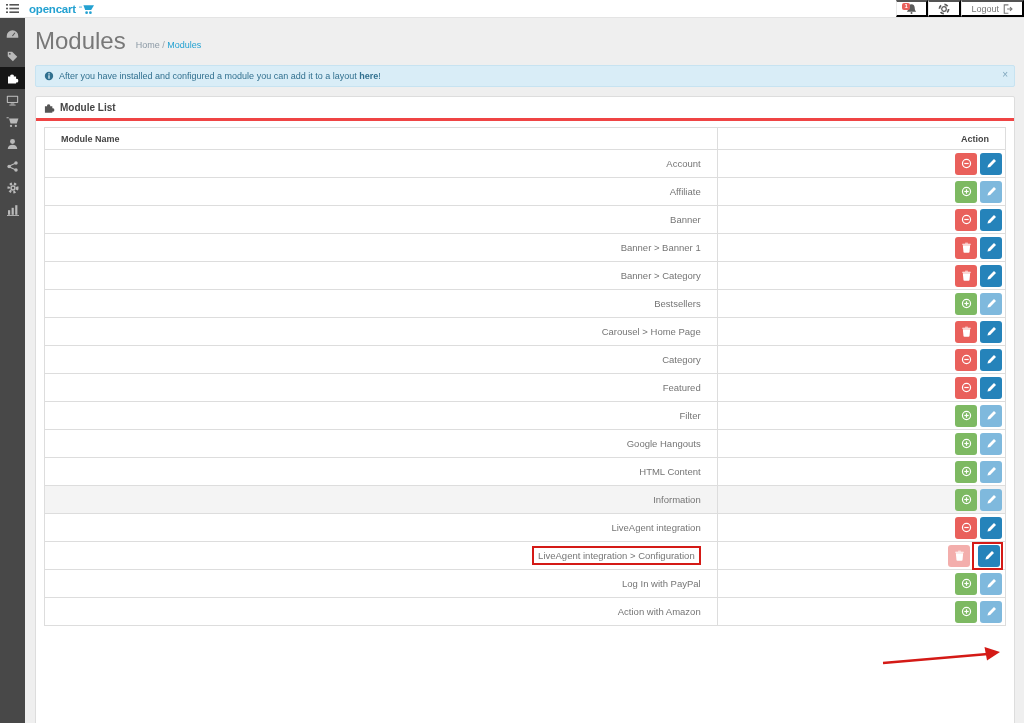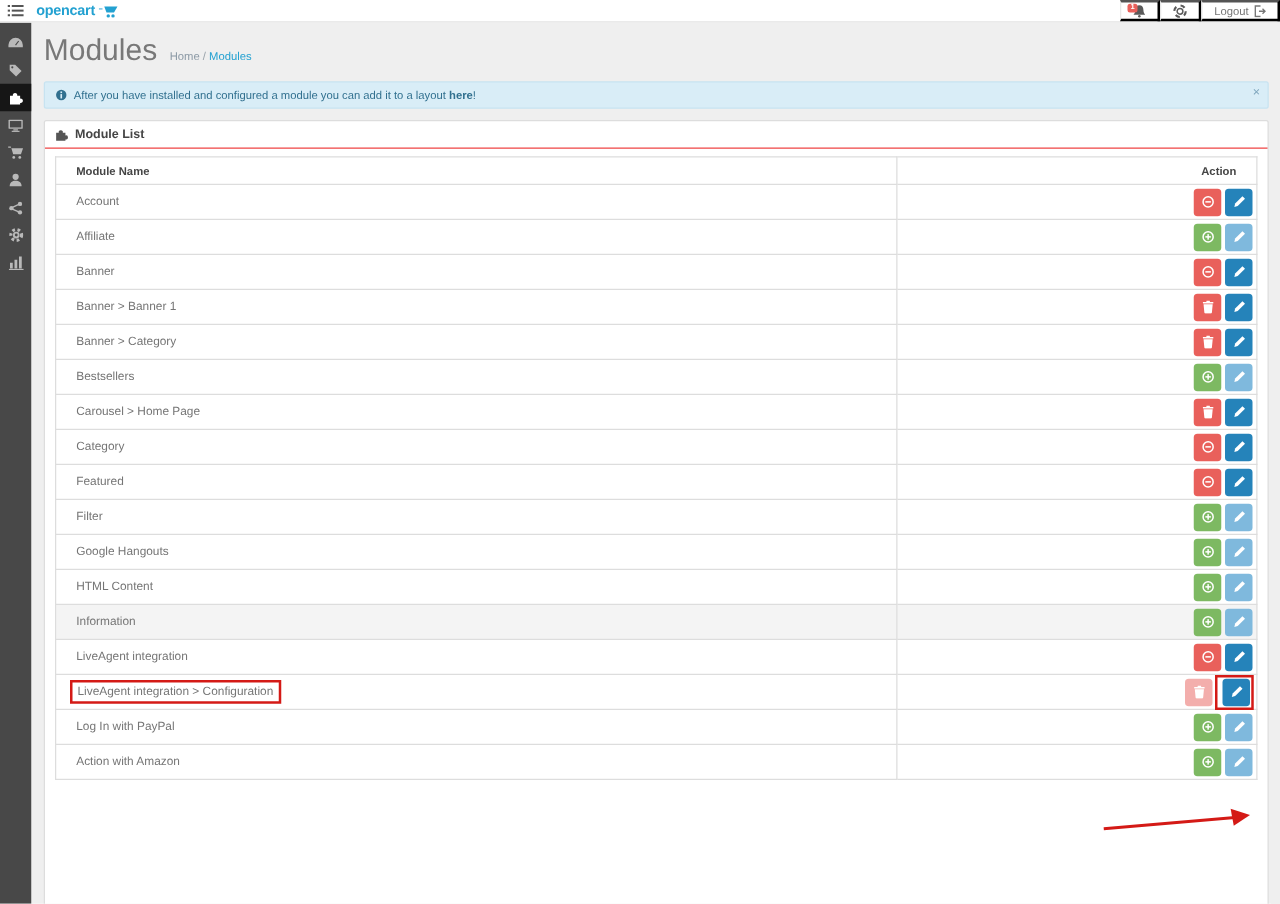--- a/index.html
+++ b/index.html
@@ -41,28 +41,28 @@
   .crumb-home { color:#8b99a5; cursor:pointer; }
   
   .alert { margin-top:12px; background:#d9edf7; border:1px solid #c7e3f1; color:#31708f;
     font-size:9px; padding:5px 22px 5px 8px; border-radius:2px; position:relative;
     display:flex; align-items:center; gap:5px; }
   .alert b { cursor:pointer; }
   .alert-close { position:absolute; right:6px; top:4px; border:none; background:none;
     color:#7fa6bd; font-size:10px; line-height:10px; cursor:pointer; padding:0; }
   
   .panel { margin-top:9px; background:#fff; border:1px solid #ddd; border-radius:2px; height:640px; }
-  .panel-heading { padding:5px 8px; border-bottom:1px solid #ef4444; font-size:10px;
+  .panel-heading { padding:5px 8px; border-bottom:3px solid #ef4444; font-size:10px;
     color:#454545; font-weight:bold; display:flex; align-items:center; gap:5px; }
   .panel-body { padding:6px 8px 8px; }
   table.module-table { width:100%; border-collapse:collapse; }
   .module-table th, .module-table td { border:1px solid #ddd; padding:0 16px; }
   .module-table th { height:22px; font-size:9px; color:#454545; text-align:left; font-weight:bold; }
   .module-table th.action-col { text-align:right; }
-  .module-table td { height:28px; font-size:9.5px; color:#757575; }
+  .module-table td { height:28px; font-size:9.5px; color:#757575;text-align:right; }
   .module-table td.action-cell { text-align:right; padding:0 3px 0 8px; white-space:nowrap; }
   tr.hovered td { background:#f4f4f4; }
   .action-btn { display:inline-flex; align-items:center; justify-content:center;
     width:22px; height:22px; border:none; border-radius:3px; margin-left:3px;
     padding:0; cursor:pointer; vertical-align:middle; }
   .action-btn.faded { opacity:.5; }
   
   .red-box-name { display:inline-block; border:2px solid #d41a16; padding:2px 4px; margin:-4px 0 -4px -5px; }
   .red-box-btn { display:inline-block; border:2px solid #d41a16; padding:1px;
     line-height:0; vertical-align:middle; margin:-5px -1px -5px 2px; }

